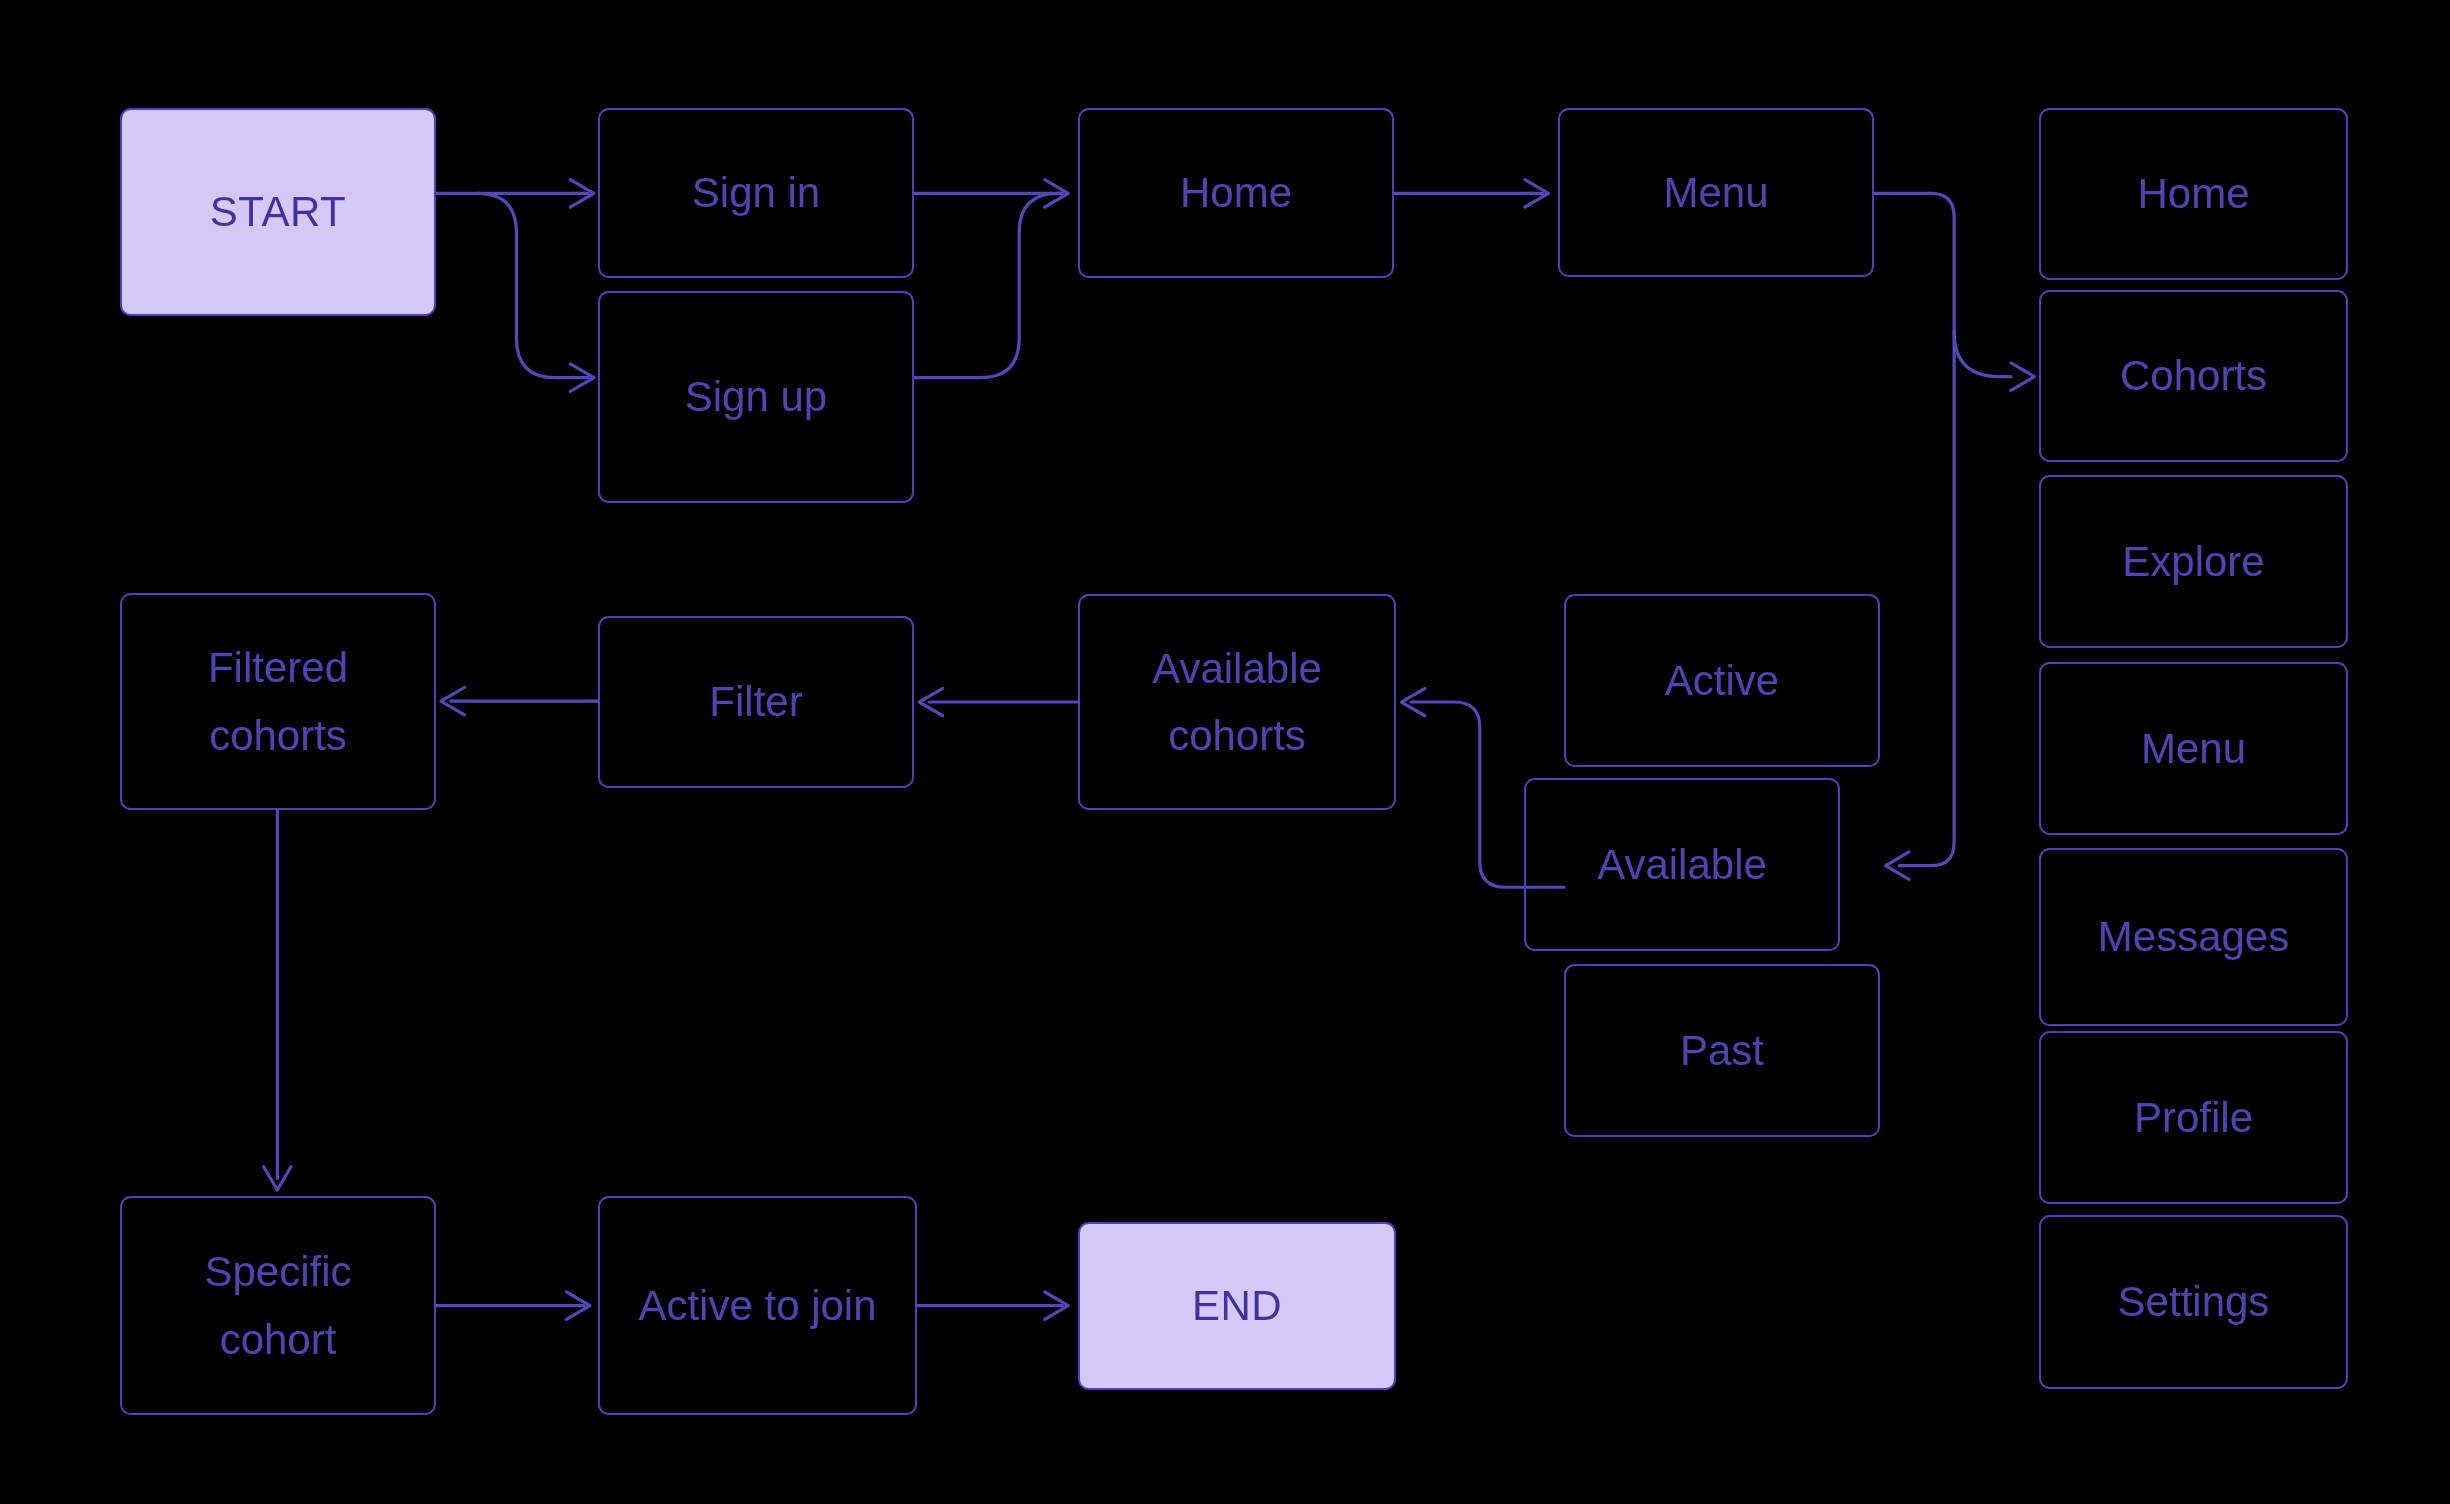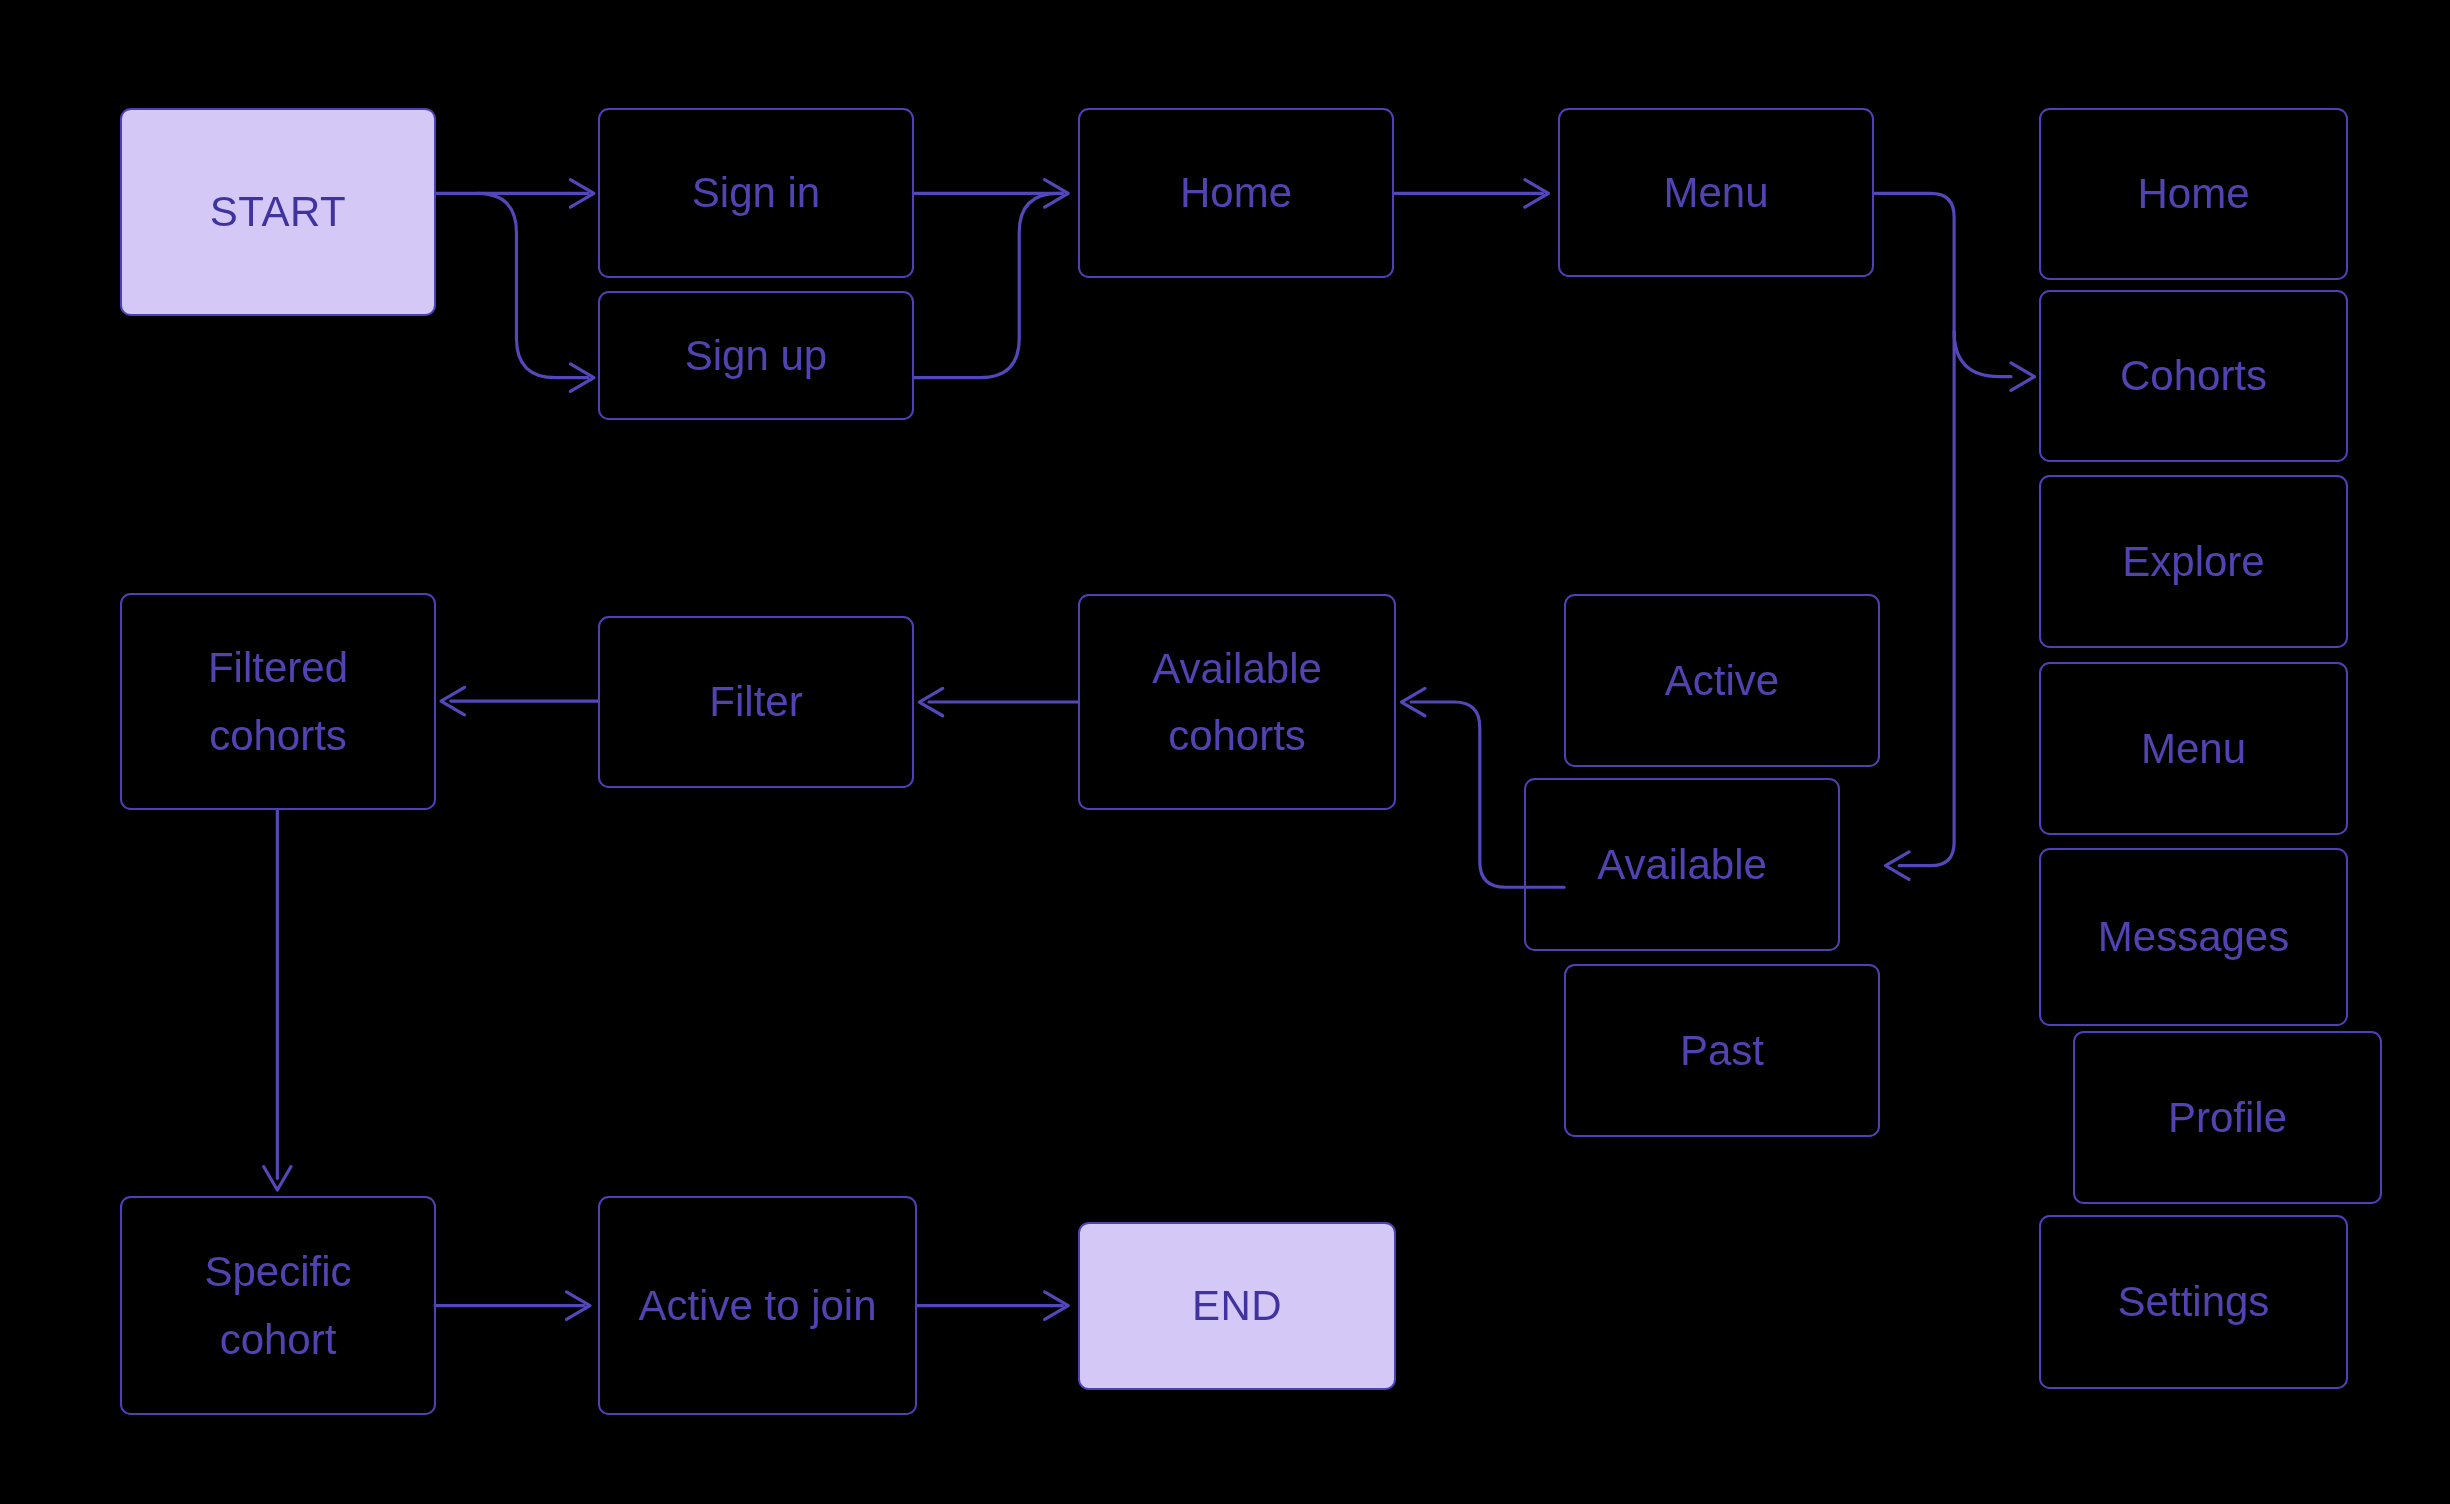--- a/index.html
+++ b/index.html
@@ -96,21 +96,21 @@
   </svg>
 
   <div class="node terminal" style="left:120px;top:108px;width:316px;height:208px;">
     <span class="label">START</span>
   </div>
 
   <div class="node" style="left:598px;top:108px;width:316px;height:170px;">
     <span class="label">Sign in</span>
   </div>
 
-  <div class="node" style="left:598px;top:291px;width:316px;height:129px;">
+  <div class="node" style="left:598px;top:291px;width:316px;height:212px;">
     <span class="label">Sign up</span>
   </div>
 
   <div class="node" style="left:1078px;top:108px;width:316px;height:170px;">
     <span class="label">Home</span>
   </div>
 
   <div class="node" style="left:1558px;top:108px;width:316px;height:169px;">
     <span class="label">Menu</span>
   </div>
@@ -164,21 +164,21 @@
   </div>
 
   <div class="node" style="left:2039px;top:662px;width:309px;height:173px;">
     <span class="label">Menu</span>
   </div>
 
   <div class="node" style="left:2039px;top:848px;width:309px;height:178px;">
     <span class="label">Messages</span>
   </div>
 
-  <div class="node" style="left:2039px;top:1031px;width:309px;height:173px;margin-left:34px;">
+  <div class="node" style="left:2039px;top:1031px;width:309px;height:173px;">
     <span class="label">Profile</span>
   </div>
 
   <div class="node" style="left:2039px;top:1215px;width:309px;height:174px;">
     <span class="label">Settings</span>
   </div>
 
 </div>
 
 

